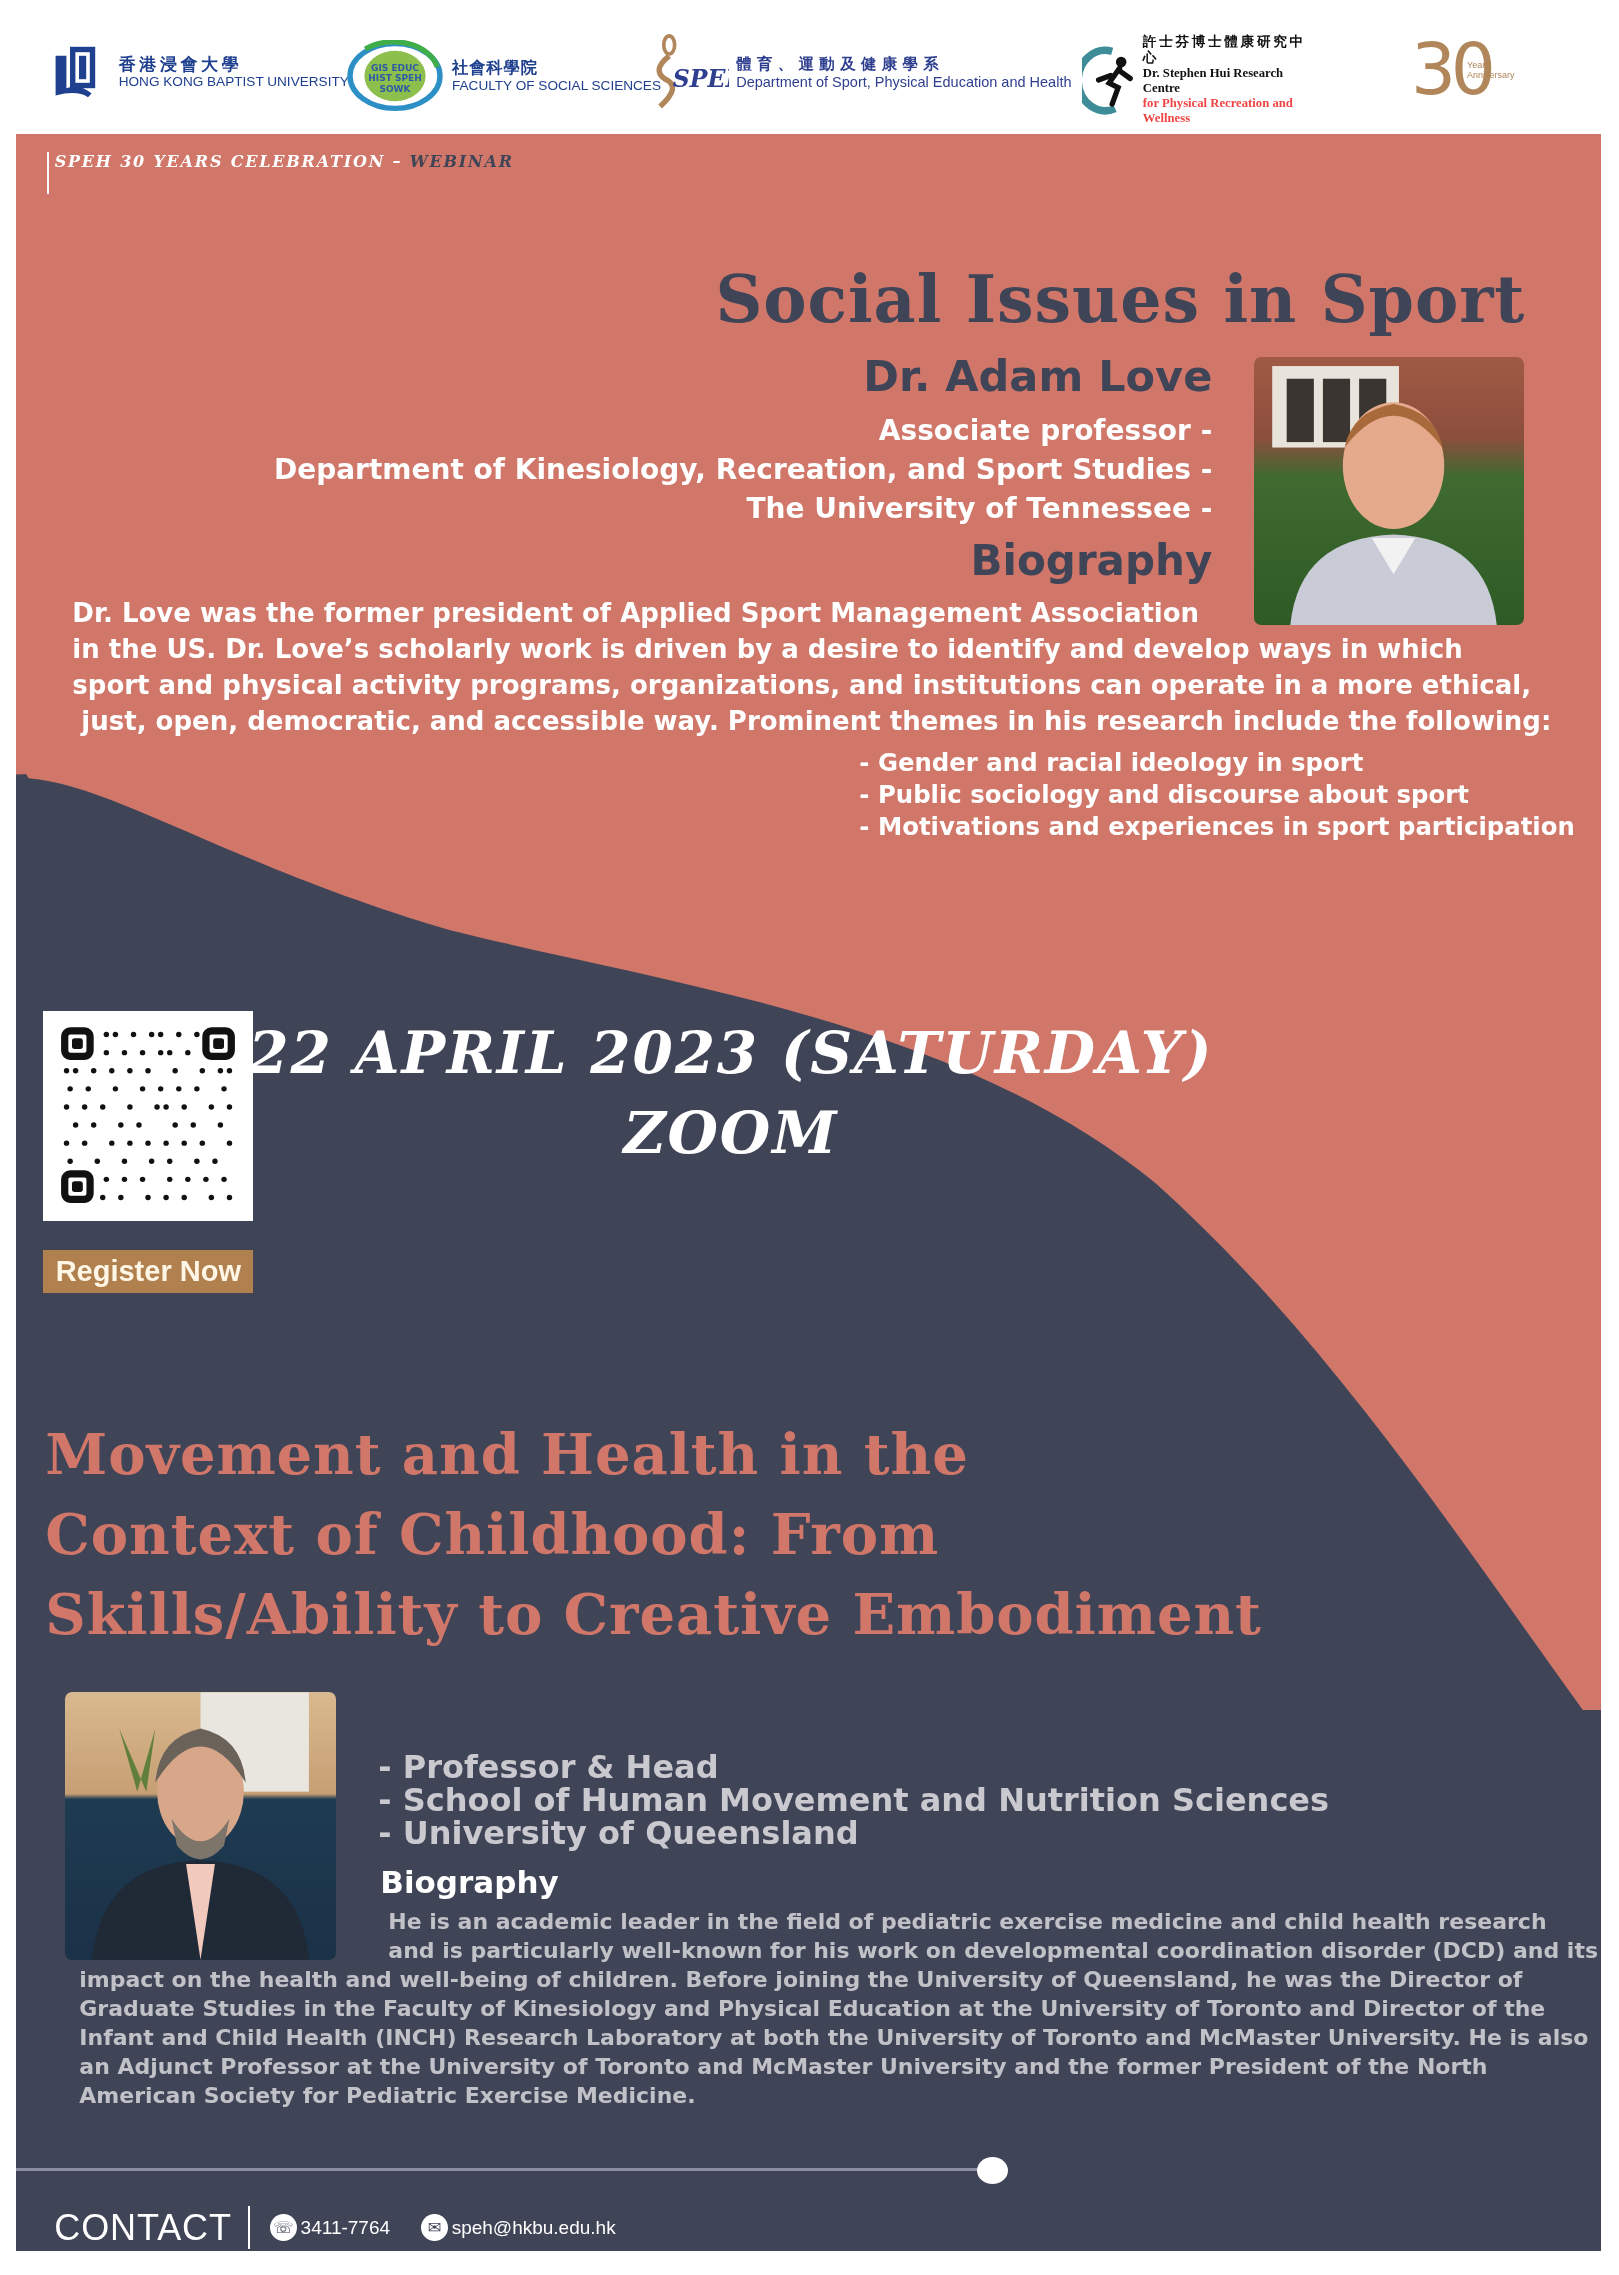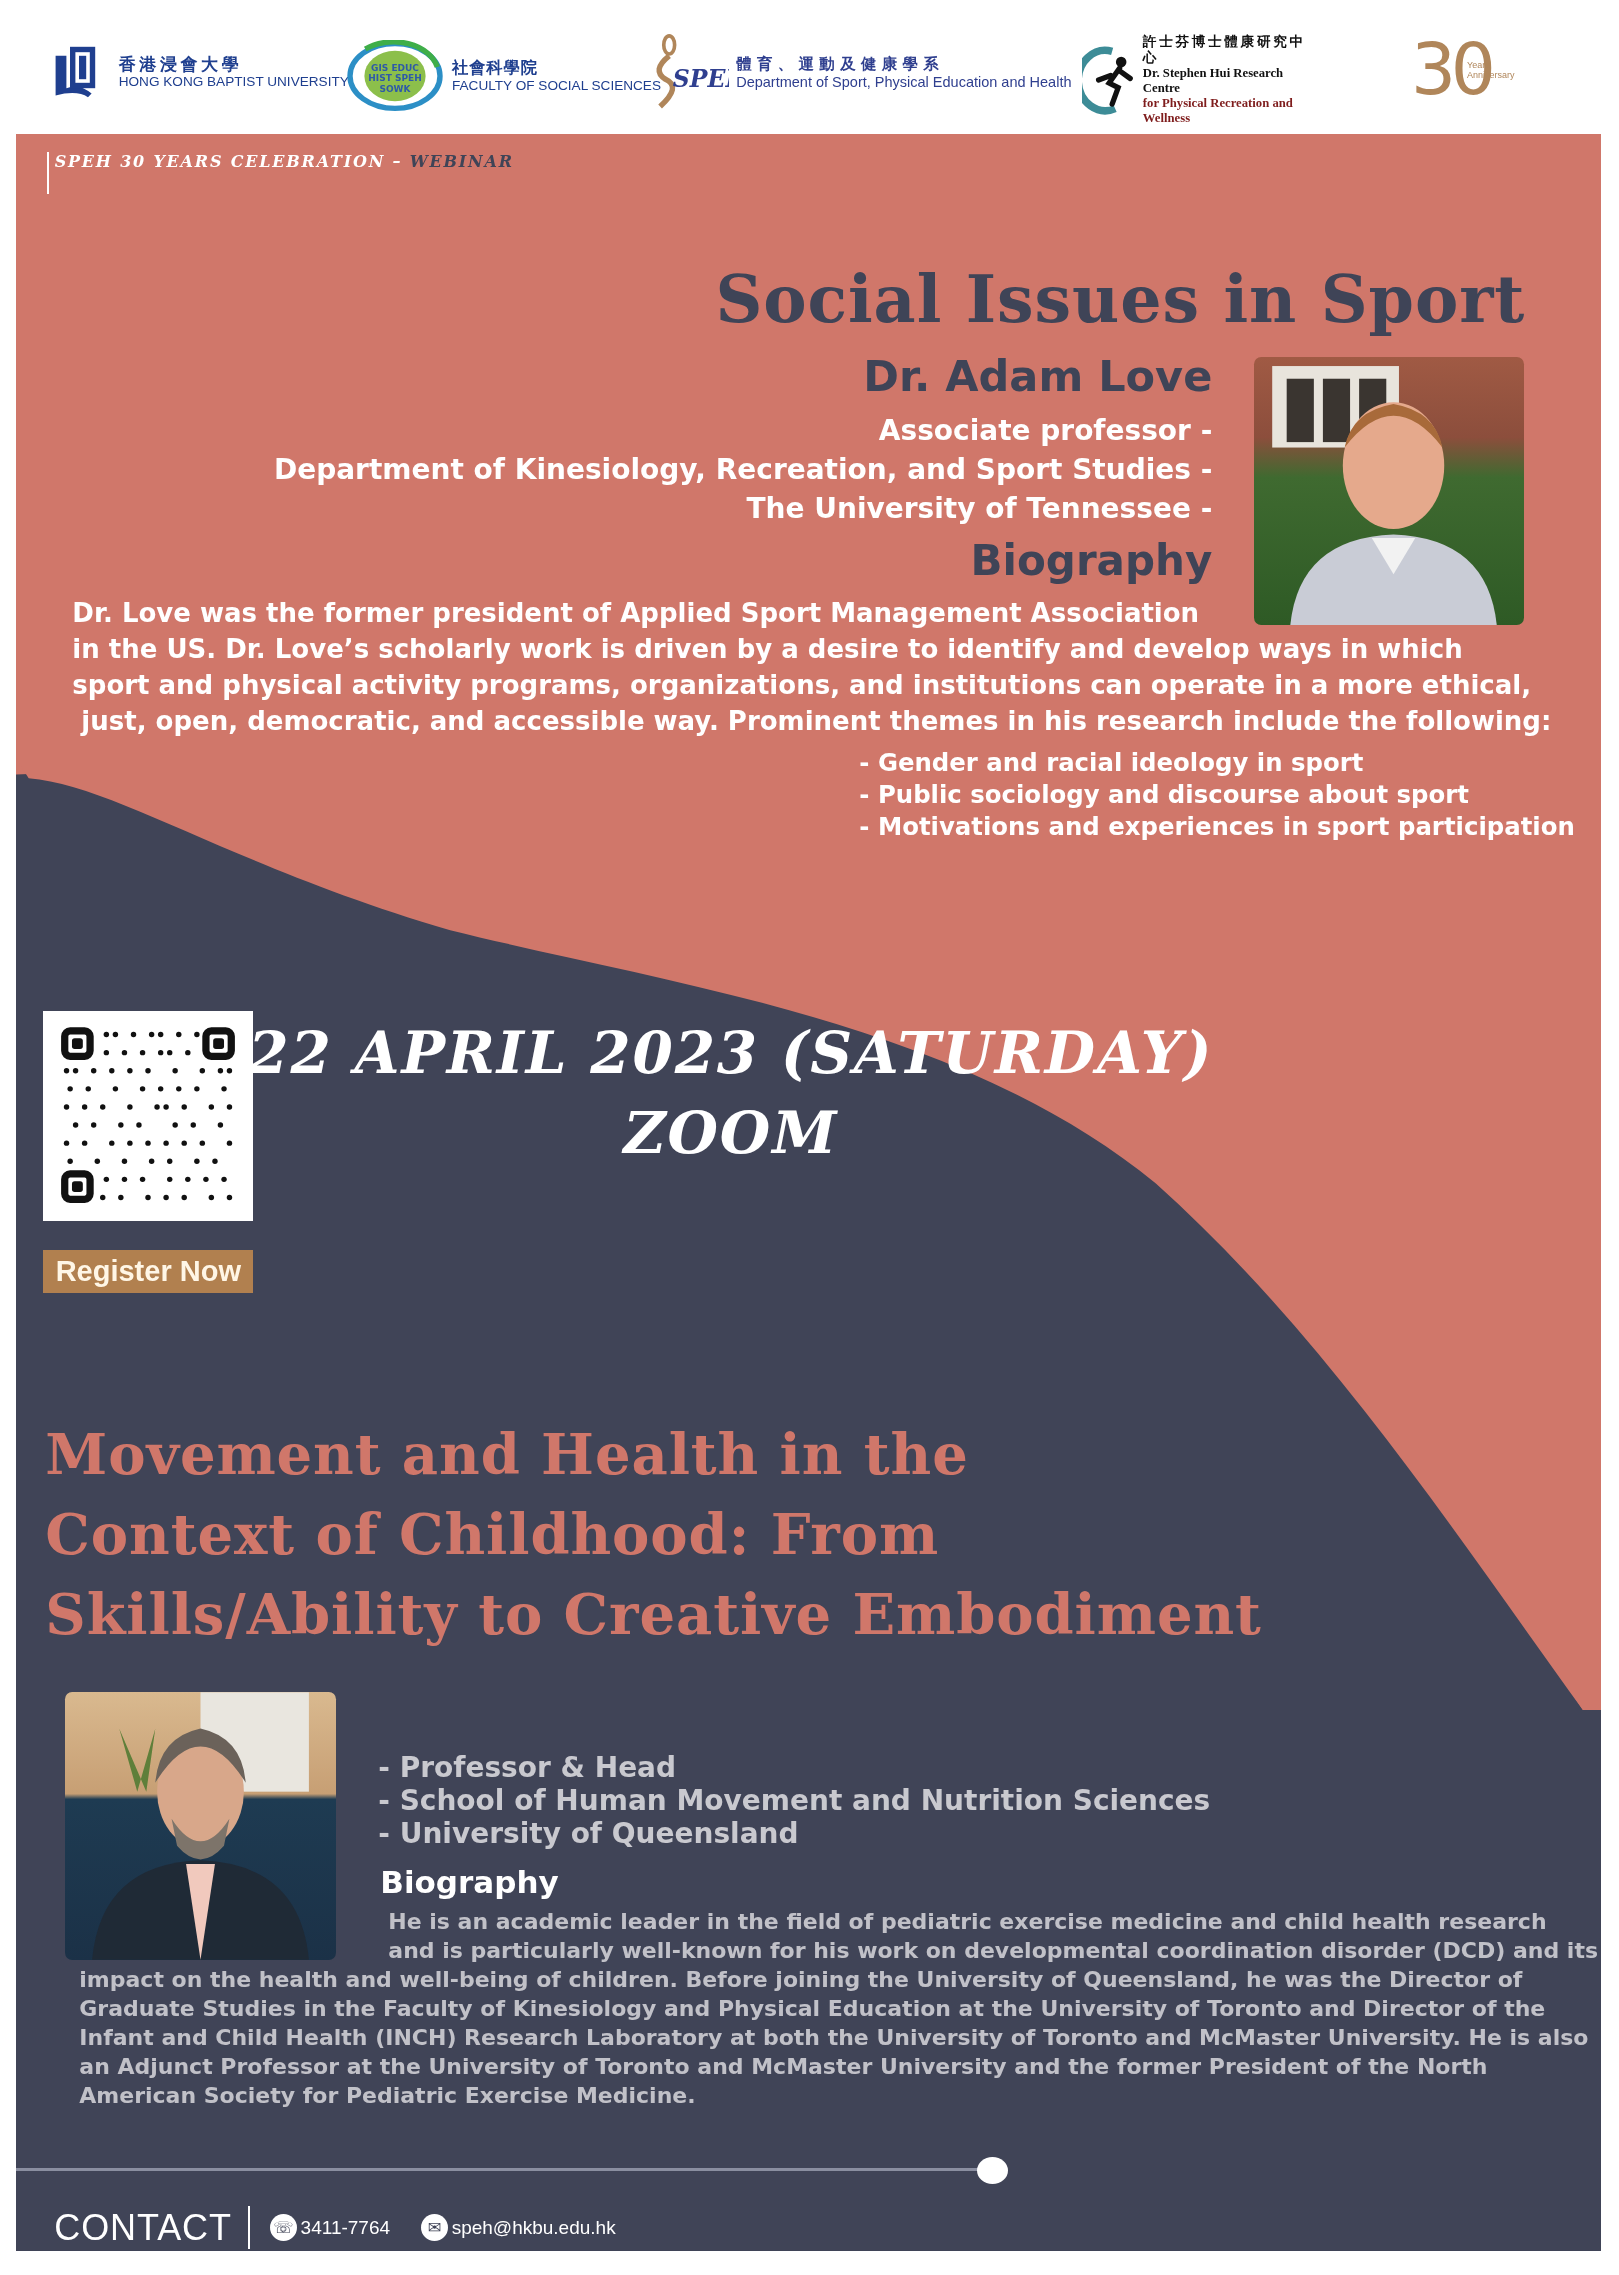--- a/index.html
+++ b/index.html
@@ -36,21 +36,21 @@
 
   .qr { position: absolute; left: 27px; top: 877px; width: 210px; height: 210px; background: #fff; }
   .register { position: absolute; left: 27px; top: 1116px; width: 210px; height: 43px; background: #b1804f; color: #fff6e6;
               font-family: "Liberation Sans Narrow", "Liberation Sans", sans-serif; font-weight: bold; font-size: 29px; text-align: center; line-height: 43px; cursor: pointer; }
 
   .event { position: absolute; left: 199px; top: 879px; width: 1031px; text-align: center; color: #fff; font-family: "DejaVu Serif", serif; font-style: italic; font-weight: bold; font-size: 58px; line-height: 80px; letter-spacing: 1.8px; }
 
   .title2 { position: absolute; left: 29px; top: 1280px; color: #d0776a; font-family: "DejaVu Serif", serif; font-weight: bold; font-size: 56px; line-height: 80px; letter-spacing: 0.9px; }
 
   .speaker2-name { position: absolute; left: 362px; top: 1556px; color: #fff; font-weight: bold; font-size: 40px; font-family: "DejaVu Sans", sans-serif; }
-  .speaker2-roles { position: absolute; left: 362px; top: 1617px; color: #c9c9cf; font-weight: bold; font-size: 28px; line-height: 33px; font-family: "DejaVu Sans", sans-serif; }
+  .speaker2-roles { position: absolute; left: 362px; top: 1617px; color: #c9c9cf; font-weight: bold; font-size: 32px; line-height: 33px; font-family: "DejaVu Sans", sans-serif; }
   .bio2-label { position: absolute; left: 364px; top: 1730px; color: #fff; font-weight: bold; font-size: 31px; font-family: "DejaVu Sans", sans-serif; }
   .bio2 { position: absolute; left: 63px; top: 1773px; width: 1520px; color: #c1c1c8; font-weight: bold; font-size: 22px; line-height: 29px; font-family: "DejaVu Sans", sans-serif; }
   .bio2 .first { display: block; padding-left: 309px; }
 
   .divider { position: absolute; left: 0; top: 2034px; width: 977px; height: 2.7px; background: #8a8ea0; }
   .dot { position: absolute; left: 961px; top: 2023px; width: 31px; height: 27px; border-radius: 50%; background: #fff; }
 
   .contact { position: absolute; left: 38px; top: 2072px; display: flex; align-items: center; color: #fff; }
   .contact-label { font-family: "Liberation Sans", sans-serif; font-size: 36px; letter-spacing: 0.9px; }
   .contact-sep { width: 1.8px; height: 43px; background: #fff; margin: 0 20px 0 16.3px; }
@@ -103,21 +103,21 @@
 
   <div class="logo" style="left:1082px; top:33px;">
     <svg width="69" height="76" viewBox="0 0 76 84">
       <path d="M40 4 A36 40 0 1 0 44 80" fill="none" stroke="#3d8c97" stroke-width="10"></path>
       <circle cx="52" cy="18" r="7" fill="#111"></circle>
       <path d="M50 26 L36 46 L48 52 L40 74 M38 36 L22 42 M50 30 L64 40" stroke="#111" stroke-width="7" fill="none" stroke-linecap="round"></path>
     </svg>
     <div class="logo-text" style="margin-left:3.6px;">
       <span class="logo-cn" style="font-size:13.6px; color:#111; letter-spacing:2.7px;">許士芬博士體康研究中心</span>
       <span style="font-family:'Liberation Serif', serif; font-weight:bold; font-size:12.7px; color:#111;">Dr. Stephen Hui Research Centre</span>
-      <span style="font-family:'Liberation Serif', serif; font-weight:bold; font-size:12.7px; color:#7f1d1d;">for Physical Recreation and Wellness</span>
+      <span style="font-family:'Liberation Serif', serif; font-weight:bold; font-size:12.7px; color:#ef4444;">for Physical Recreation and Wellness</span>
     </div>
   </div>
 
   <div class="logo" style="left:1411px; top:34px;">
     <span style="font-family:'DejaVu Sans', sans-serif; font-size:71px; color:#b0865a; letter-spacing:-5.4px; line-height:1;">30</span>
     <span style="font-family:'Liberation Sans', sans-serif; font-size:9px; color:#b0865a; width:54px; margin-left:-23.5px;">Years Anniversary</span>
   </div>
 </div>
 
 <div class="poster">

